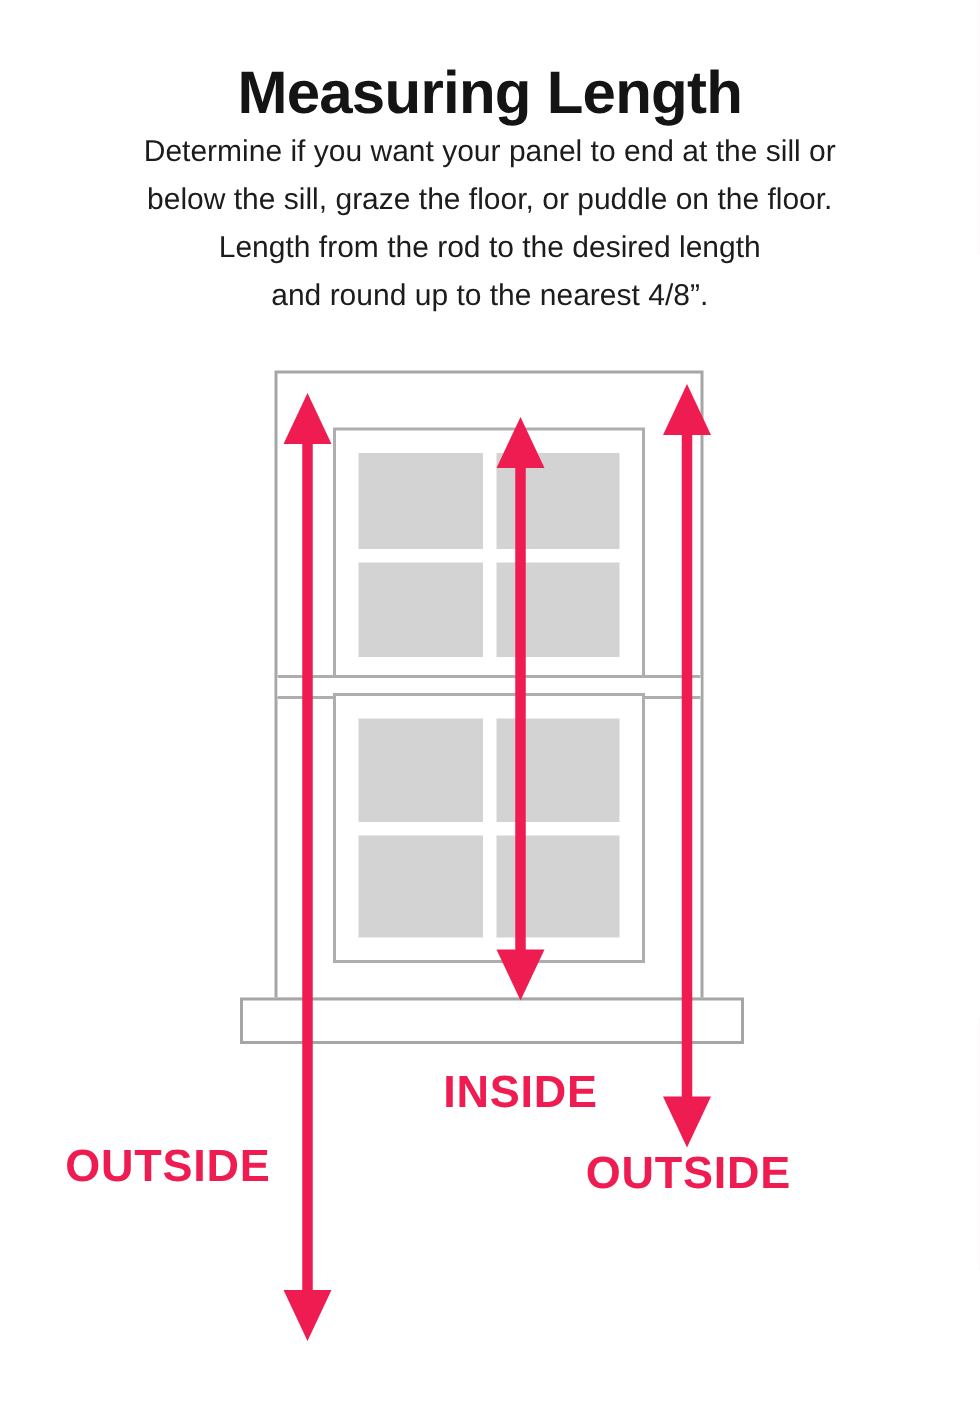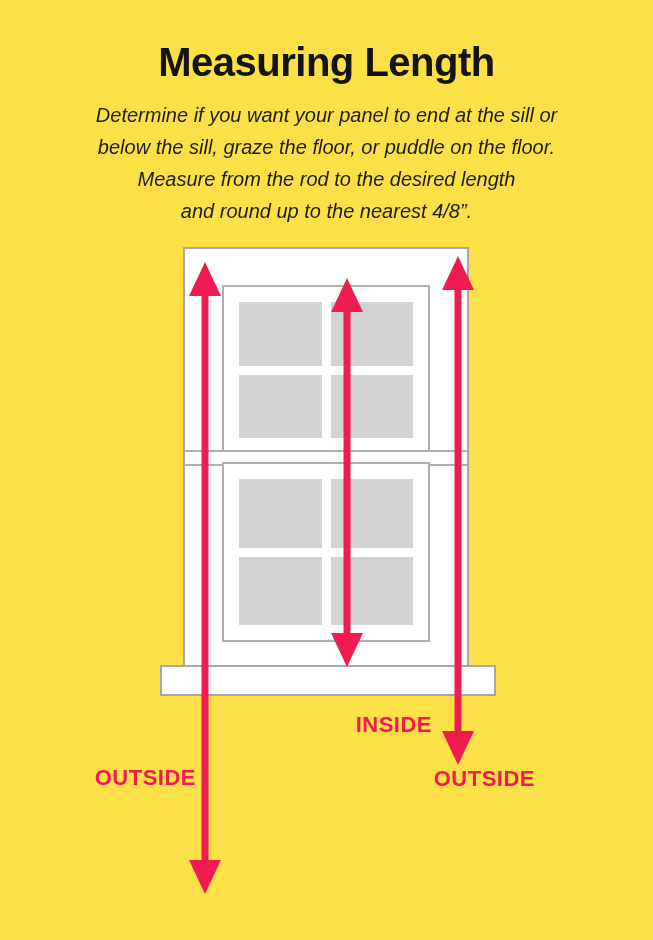--- a/index.html
+++ b/index.html
@@ -4,39 +4,38 @@
 <style>
   html, body { margin: 0; padding: 0; }
   body {
     width: 653px; height: 940px;
     font-family: "Liberation Sans", sans-serif;
     background: #f4e9e2;
   }
   .page {
     position: relative;
     width: 653px; height: 940px;
-    background: #fde047;
+    background: #ffffff;
     overflow: hidden;
   }
   .title {
     margin: 0;
     padding-top: 40px;
     text-align: center;
     font-size: 40px;
     font-weight: 700;
     color: #141414;
     letter-spacing: -0.5px;
   }
   .description {
-    margin-top: 14px;
+    margin-top: 0;
     text-align: center;
     font-size: 20px;
     line-height: 32px;
     color: #1c1c1c;
-    font-style: italic;
   }
   
   .window {
     position: absolute;
     left: 183px; top: 247px;
     width: 286px; height: 420px;
     background: #ffffff;
     border: 2px solid #a6a6a6;
     box-sizing: border-box;
   }
@@ -77,40 +76,40 @@
     left: 0; top: 0;
     width: 653px; height: 940px;
     z-index: 2;
     pointer-events: none;
   }
   
   .diagram-label {
     position: absolute;
     z-index: 3;
     font-weight: 700;
-    font-size: 22px;
+    font-size: 30px;
     letter-spacing: 0.5px;
     color: #ee1c51;
-    text-align: right;
+    text-align: center;
   }
   .label-inside        { left: 262px; top: 712px; width: 170px; }
   .label-outside       { left: 383px; top: 766px; width: 152px; }
   .label-outside-floor { left: 28px;  top: 763px; width: 168px; line-height: 29px; }
 </style>
 </head>
 <body>
 
 <div class="page">
 
   <h1 class="title">Measuring Length</h1>
 
   <div class="description">
     <div>Determine if you want your panel to end at the sill or</div>
     <div>below the sill, graze the floor, or puddle on the floor.</div>
-    <div>Measure from the rod to the desired length</div>
+    <div>Length from the rod to the desired length</div>
     <div>and round up to the nearest 4/8”.</div>
   </div>
 
   <div class="window">
     <div class="sash sash-top">
       <div class="pane"></div>
       <div class="pane"></div>
       <div class="pane"></div>
       <div class="pane"></div>
     </div>

